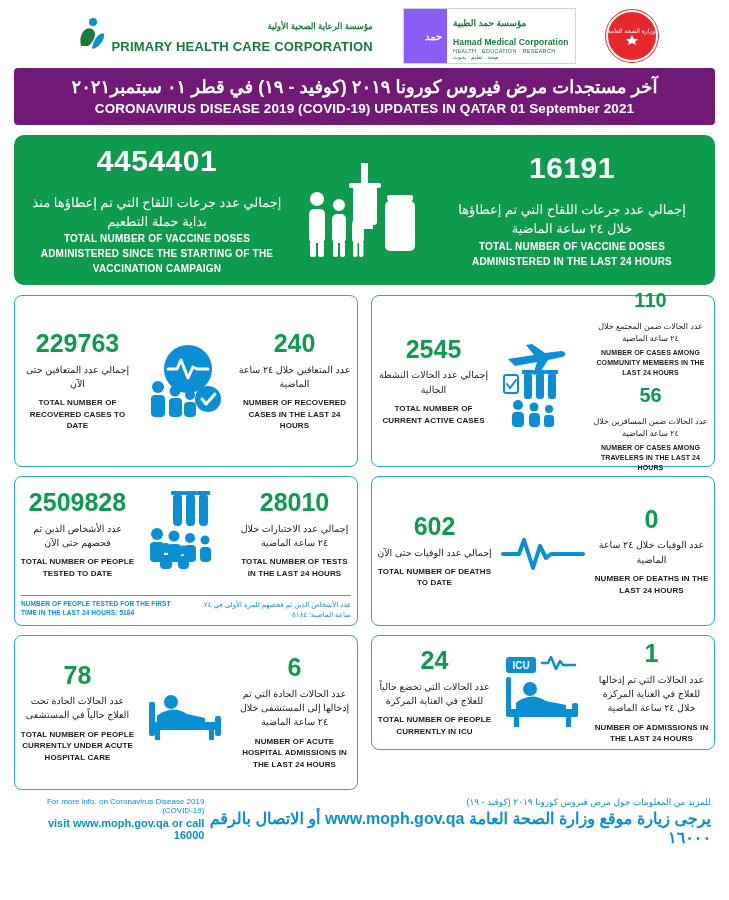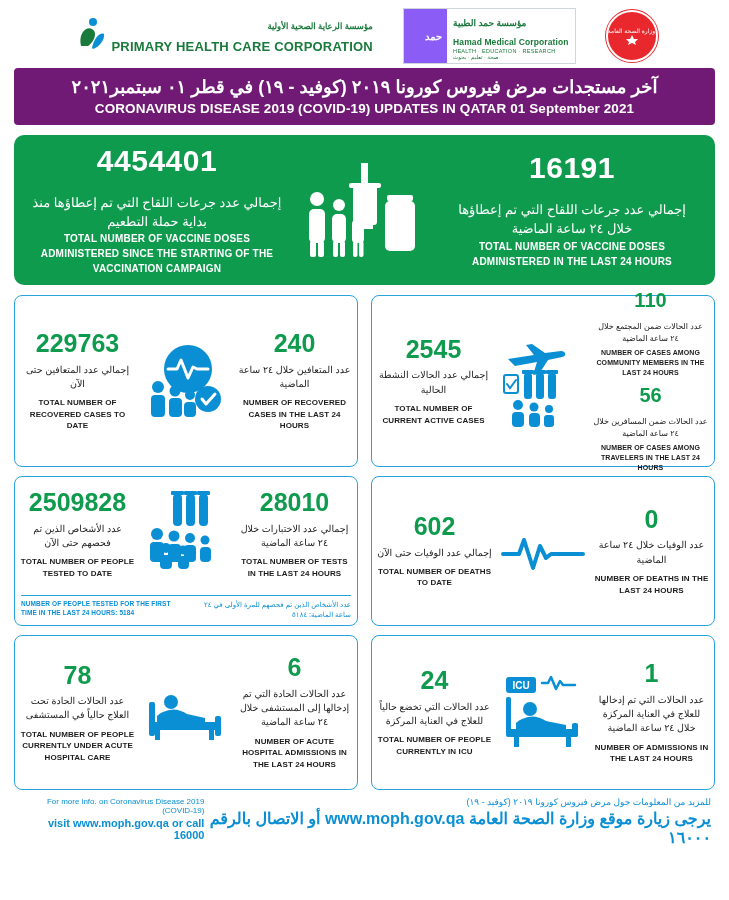--- a/index.html
+++ b/index.html
@@ -67,21 +67,21 @@
   .num { font-size: 25px; font-weight: bold; color: #0f9b4e; line-height: 1.1; }
   .ar { font-size: 9.5px; direction: rtl; line-height: 1.5; margin-top: 5px; color: #1b1b1b; }
   .en { font-size: 8px; font-weight: bold; line-height: 1.45; margin-top: 6px; color: #1b1b1b; letter-spacing: .1px; }
   .icon-mid { flex: none; width: 92px; display: flex; align-items: center; justify-content: center; }
 
   .c1 { height: 172px; }
   .c2 { height: 172px; }
   .c3 { height: 150px; }
   .c4 { height: 150px; }
   .c5 { height: 155px; }
-  .c6 { height: 155px; }
+  .c6 { height: 115px; }
 
   
   .stack { flex: 1; padding: 4px 6px; }
   .stack-item { text-align: center; padding: 3px 0; }
   .stack-item .num { font-size: 20px; }
   .stack-item .ar { font-size: 8px; margin-top: 10px; }
   .stack-item .en { font-size: 7px; margin-top: 3px; }
 
   
   .footstrip {

